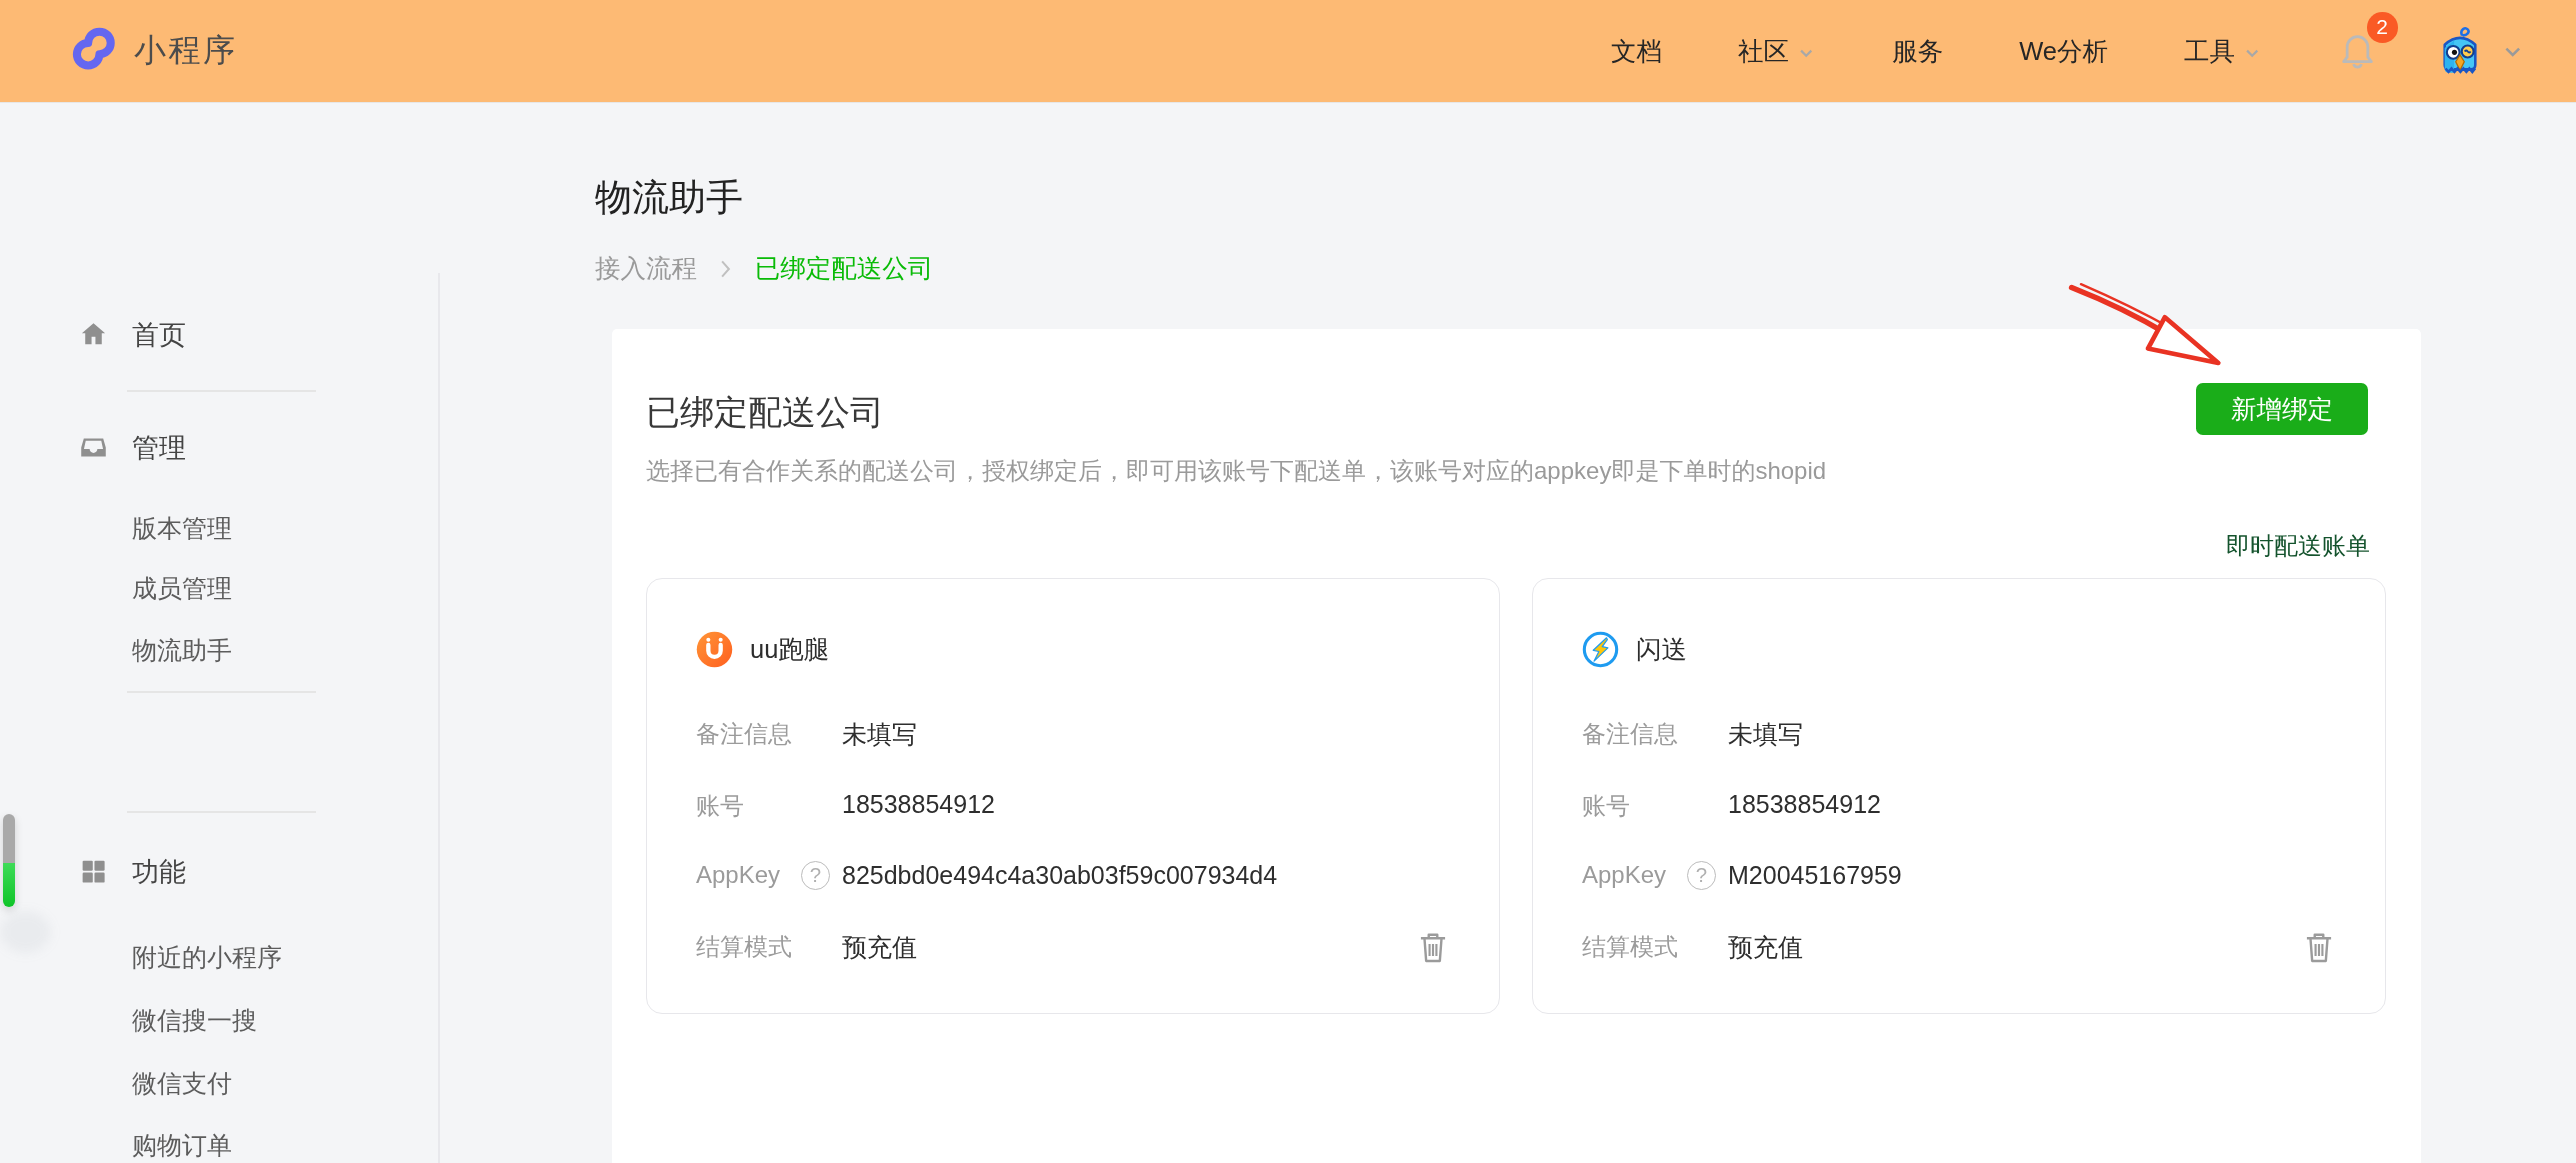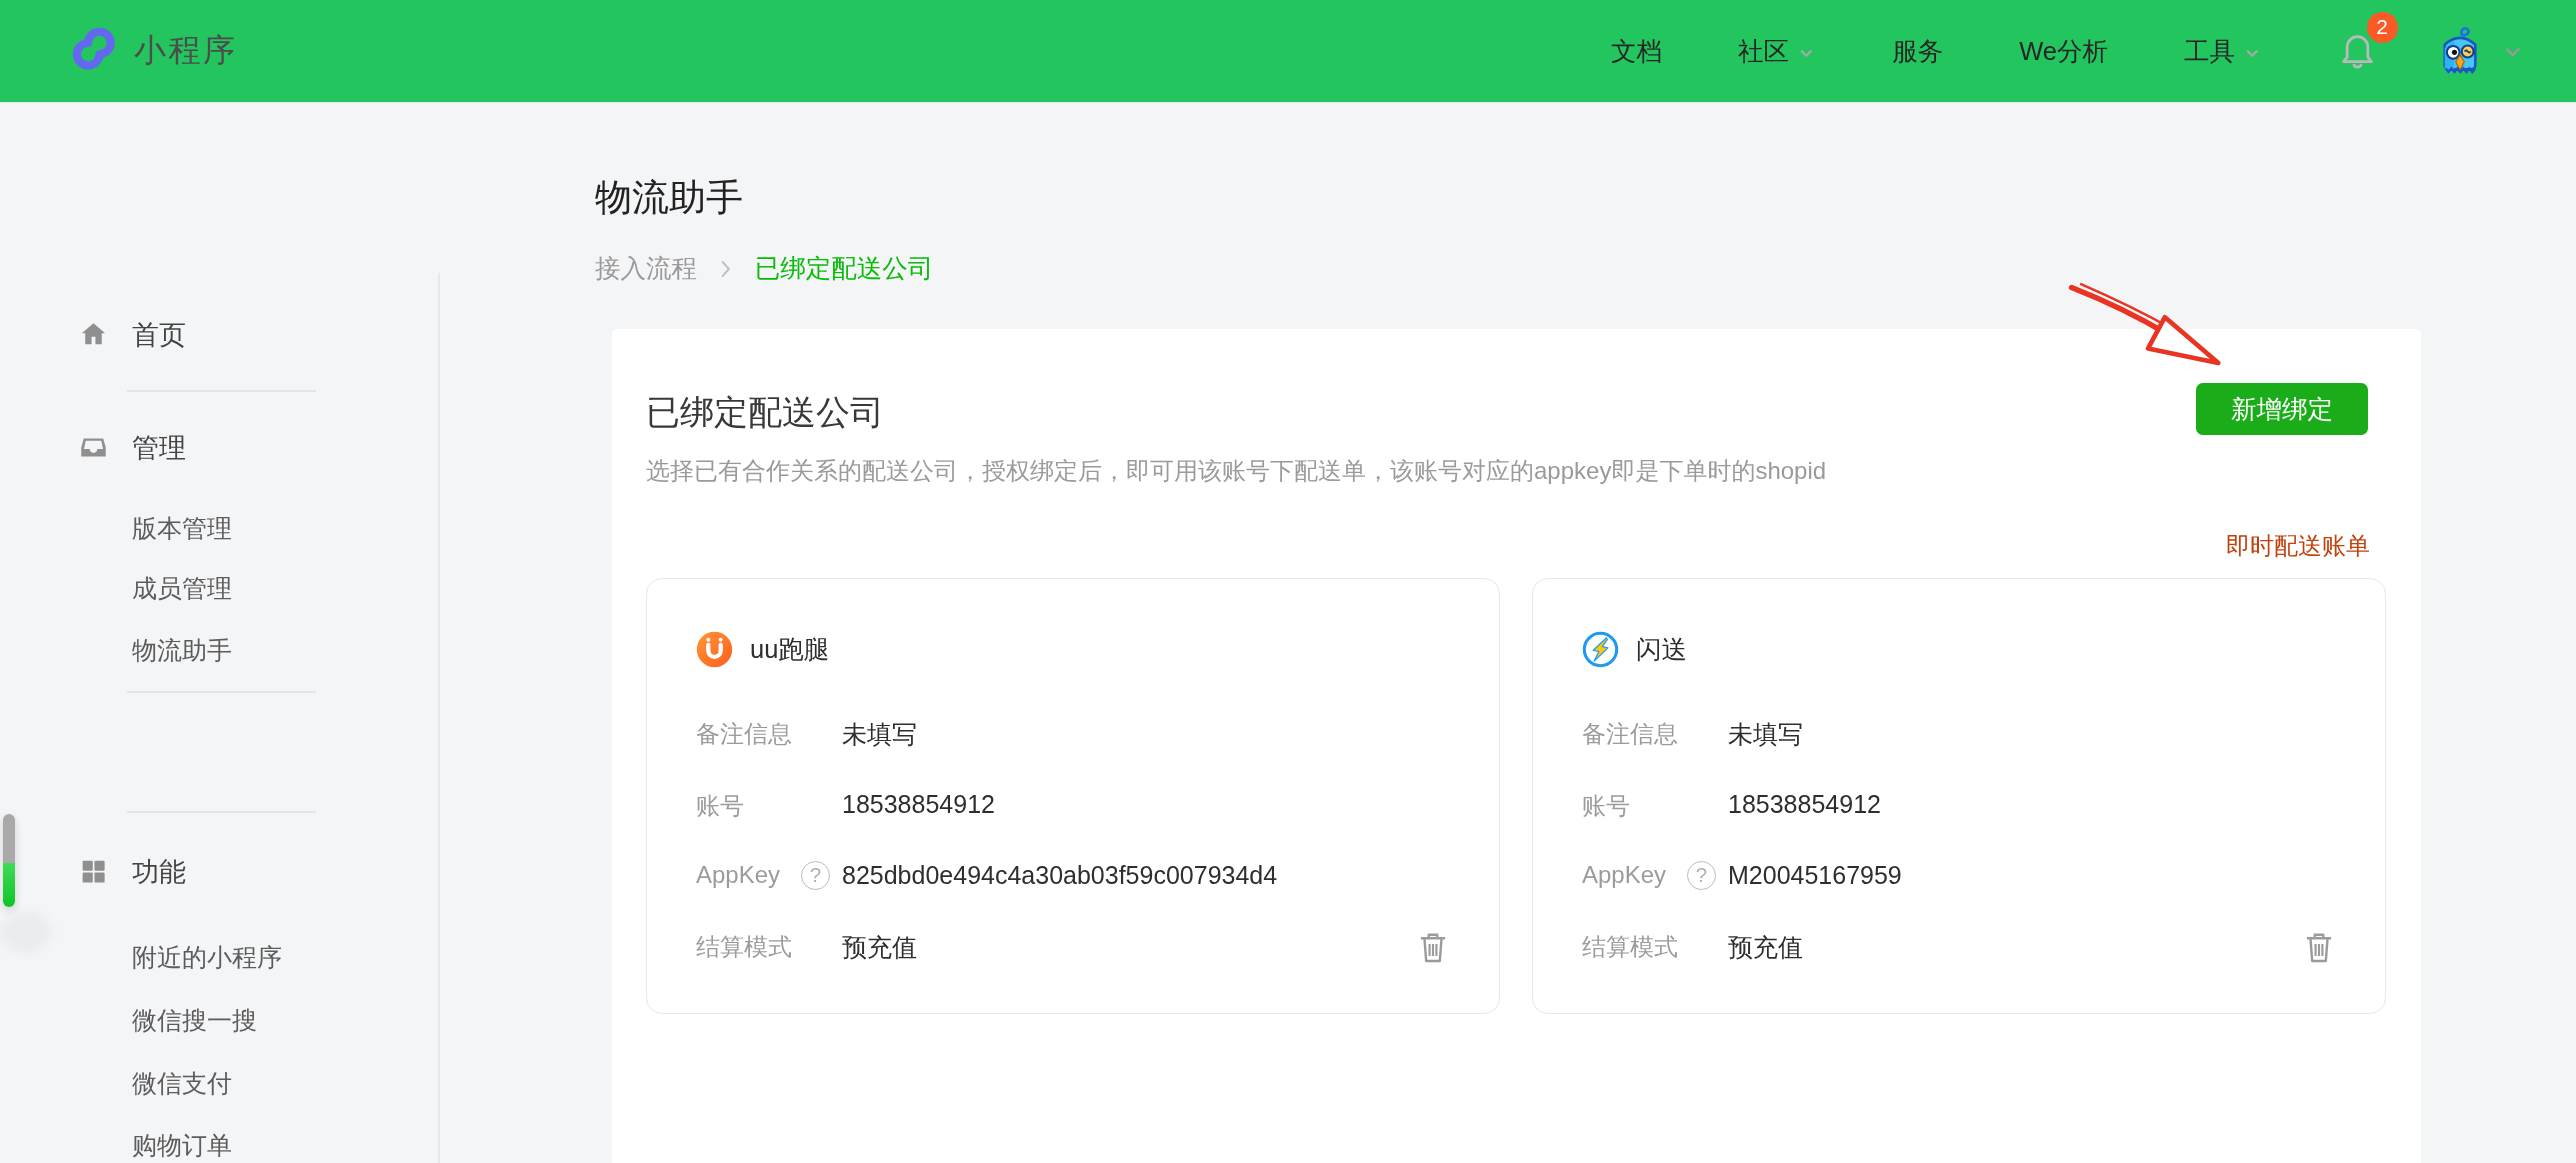--- a/index.html
+++ b/index.html
@@ -1,20 +1,20 @@
 <!DOCTYPE html>
 <html style="font-size:13.6px"><head>
 <meta charset="utf-8">
 <style>
   * { margin:0; padding:0; box-sizing:border-box; }
   html,body { width:2576px; height:1163px; overflow:hidden; }
   body { font-family:"Liberation Sans","DejaVu Sans",sans-serif; background:#f4f5f7; position:relative; color:#333; }
 
   
-  .header { position:absolute; left:0; top:0; width:2576px; height:103px; background:#22c55e; border-bottom:1.7px solid #e7e7e7; z-index:5; }
+  .header { position:absolute; left:0; top:0; width:2576px; height:103px; background:#fdba74; border-bottom:1.7px solid #e7e7e7; z-index:5; }
   .brand { position:absolute; left:64px; top:20.4px; height:61px; display:flex; align-items:center; cursor:pointer; }
   .brand svg { width:58px; height:58px; }
   .brand-text { font-size:32px; color:#4c4c4c; letter-spacing:2.5px; margin-left:12px; }
   .topnav { position:absolute; right:0; top:0; height:103px; display:flex; align-items:center; }
   .nav-item { display:flex; align-items:center; font-size:25.5px; color:#262626; margin-right:76px; cursor:pointer; }
   .nav-item .chev { margin-left:6.8px; margin-top:3.4px; }
   .bell-wrap { position:relative; margin-right:59px; cursor:pointer; }
   .bell-wrap svg.bell { width:39px; height:42px; display:block; }
   .badge { position:absolute; top:-18.7px; right:-20.4px; min-width:31px; height:31px; border-radius:15.3px; background:#fa5a25; color:#fff; font-size:21px; display:flex; align-items:center; justify-content:center; }
   .avatar { width:48px; height:51px; margin-right:15.3px; cursor:pointer; }
@@ -39,21 +39,21 @@
   .page-title { position:absolute; left:595px; top:173px; font-size:37px; font-weight:500; color:#222; }
   .crumbs { position:absolute; left:595px; top:253px; height:31px; display:flex; align-items:center; font-size:25.5px; }
   .crumb-root { color:#9a9a9a; cursor:pointer; }
   .crumb-sep { margin:0 20.4px; margin-top:1.7px; }
   .crumb-cur { color:#09bb07; cursor:pointer; }
 
   .panel { position:absolute; left:612px; top:329px; width:1809px; height:835px; background:#fff; border-radius:5.1px 5.1px 0 0; }
   .panel-heading { position:absolute; left:34px; top:61px; font-size:34px; color:#383838; }
   .panel-desc { position:absolute; left:34px; top:126px; width:1496px; font-size:24px; color:#9a9a9a; line-height:31px; }
   .add-btn { position:absolute; top:54px; right:53px; width:172px; height:52px; background:#1aad19; color:#fff; font-size:25.5px; border:none; border-radius:6.8px; cursor:pointer; display:flex; align-items:center; justify-content:center; font-family:inherit; }
-  .bill-link { position:absolute; top:201px; right:51px; font-size:24px; color:#c2410c; cursor:pointer; }
+  .bill-link { position:absolute; top:201px; right:51px; font-size:24px; color:#14532d; cursor:pointer; }
 
   .card { position:absolute; top:249px; width:854px; height:436px; background:#fff; border:1.7px solid #e7e7eb; border-radius:16px; }
   .card.c1 { left:34px; }
   .card.c2 { left:920px; }
   .card-head { position:absolute; left:49px; top:52px; display:flex; align-items:center; }
   .card-logo { width:37px; height:37px; margin-right:17px; }
   .card-name { font-size:25.5px; color:#2d2d2d; }
   .frow { position:absolute; left:49px; height:34px; display:flex; align-items:flex-start; }
   .frow .flabel { width:146px; font-size:24px; color:#9b9b9b; flex:none; }
   .frow .fhelp { width:29px; height:29px; border-radius:50%; border:1.7px solid #bcbcbc; color:#b0b0b0; font-size:20.4px; display:flex; align-items:center; justify-content:center; margin-right:12px; flex:none; cursor:pointer; }

